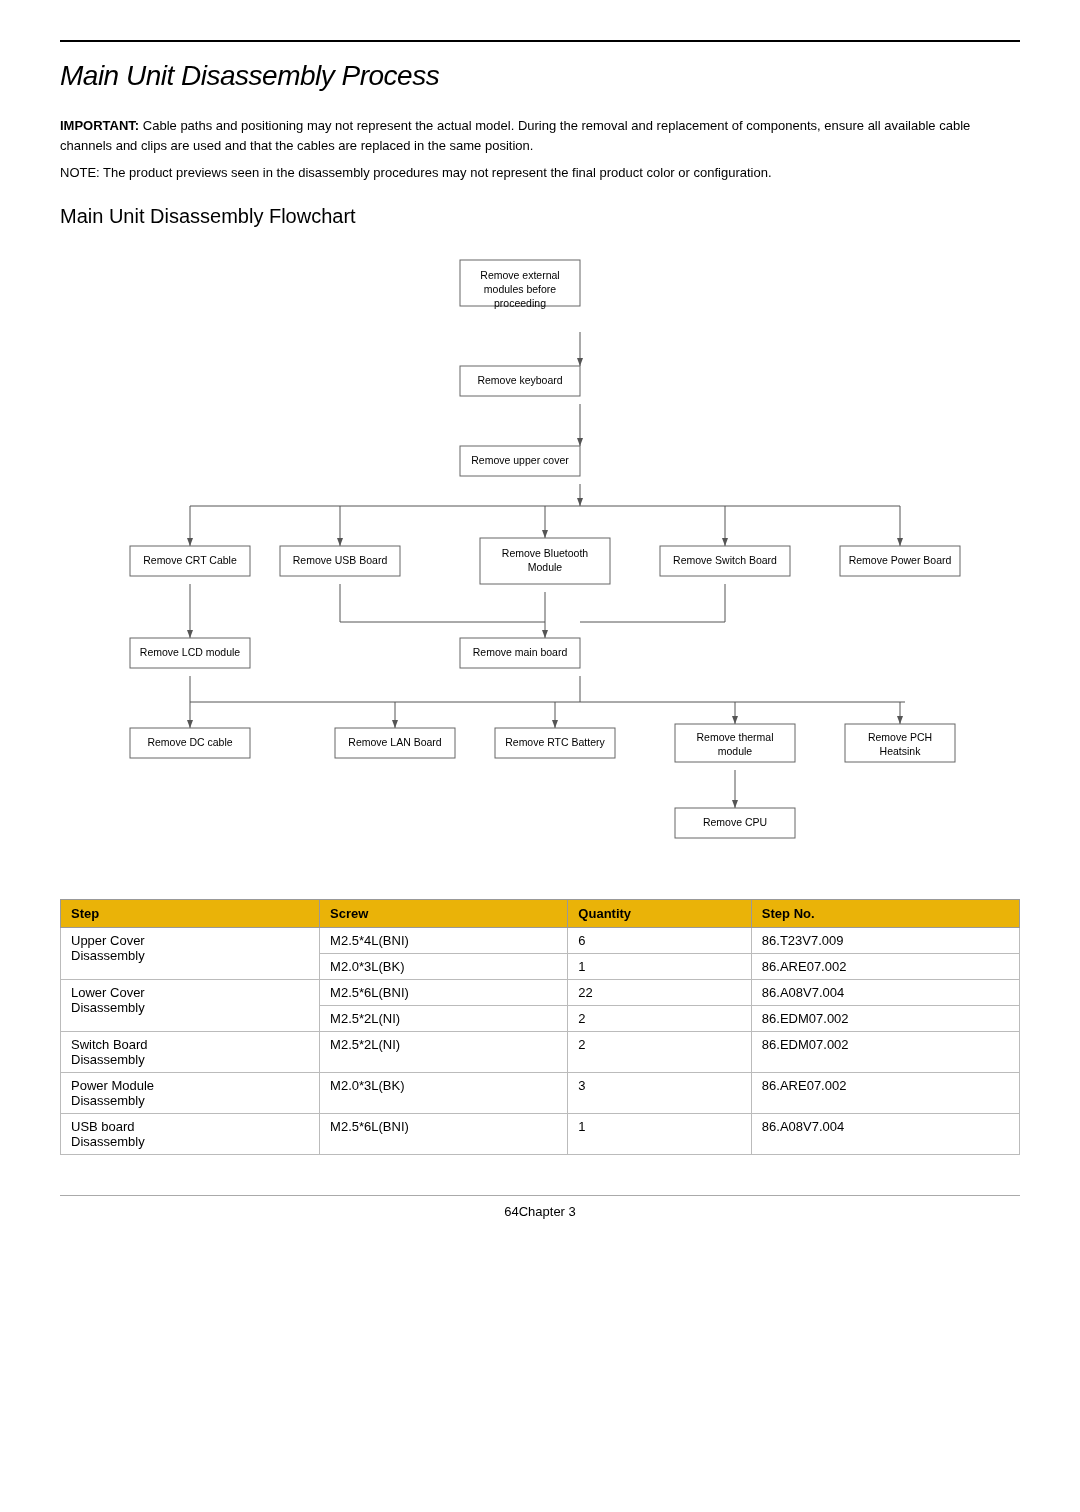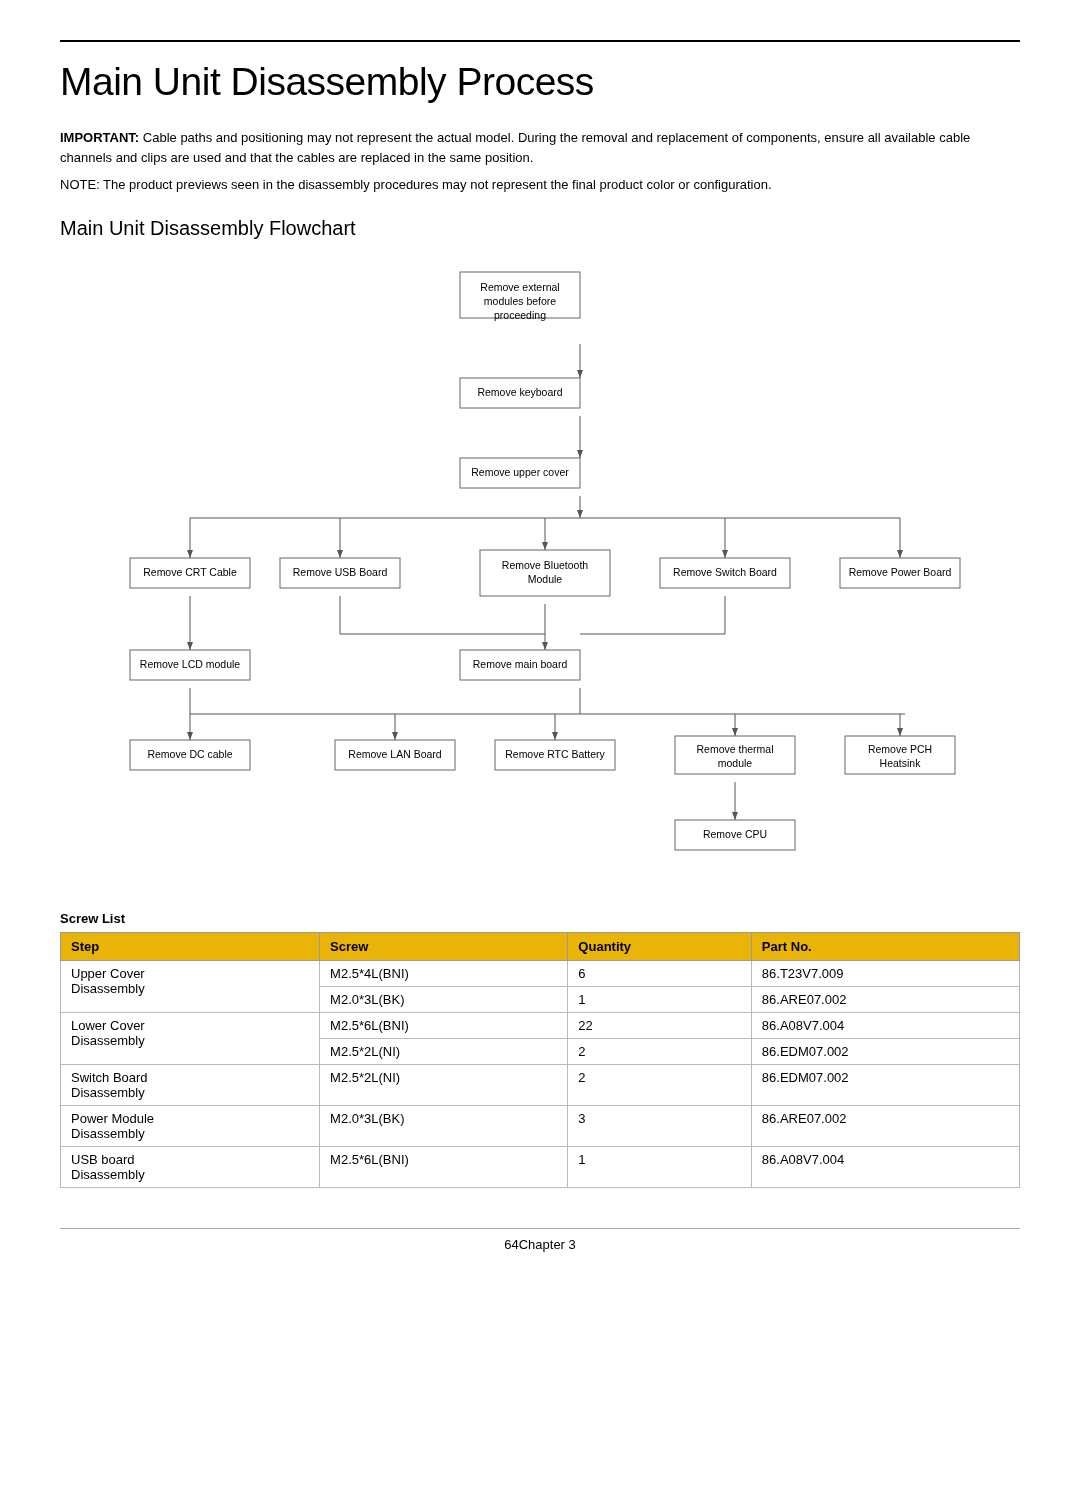--- a/index.html
+++ b/index.html
@@ -10,24 +10,25 @@
       color: #000;
       width: 1080px;
       min-height: 1512px;
       padding: 40px 60px 40px 60px;
     }
     .top-rule {
       border-top: 2px solid #000;
       margin-bottom: 18px;
     }
     .page-title {
-      font-size: 39px;
+      font-size: 28px;
       font-weight: normal;
       margin-bottom: 18px;
       letter-spacing: -0.5px;
+      font-style: italic;
     }
     .important-text {
       font-size: 13px;
       line-height: 1.5;
       margin-bottom: 8px;
       margin-top: 24px;
     }
     .important-text b { font-weight: bold; }
     .note-text {
       font-size: 13px;
@@ -215,28 +216,27 @@
     <rect class="fc-box" x="785" y="478" width="110" height="38" rx="0"></rect>
     <text class="fc-text" x="840" y="492">Remove PCH</text>
     <text class="fc-text" x="840" y="506">Heatsink</text>
 
     <rect class="fc-box" x="615" y="562" width="120" height="30" rx="0"></rect>
     <text class="fc-text" x="675" y="577">Remove CPU</text>
   </svg>
 </div>
 
 <div class="screw-section">
-  <p class="screw-title">Screw List</p>
   <table class="screw-table">
     <thead>
       <tr>
         <th>Step</th>
         <th>Screw</th>
         <th>Quantity</th>
-        <th>Part No.</th>
+        <th>Step No.</th>
       </tr>
     </thead>
     <tbody id="screw-tbody">
     <tr>
           <td rowspan="2">Upper Cover<br>Disassembly</td>
           <td>M2.5*4L(BNI)</td>
           <td>6</td>
           <td>86.T23V7.009</td>
         </tr>
         <tr>

